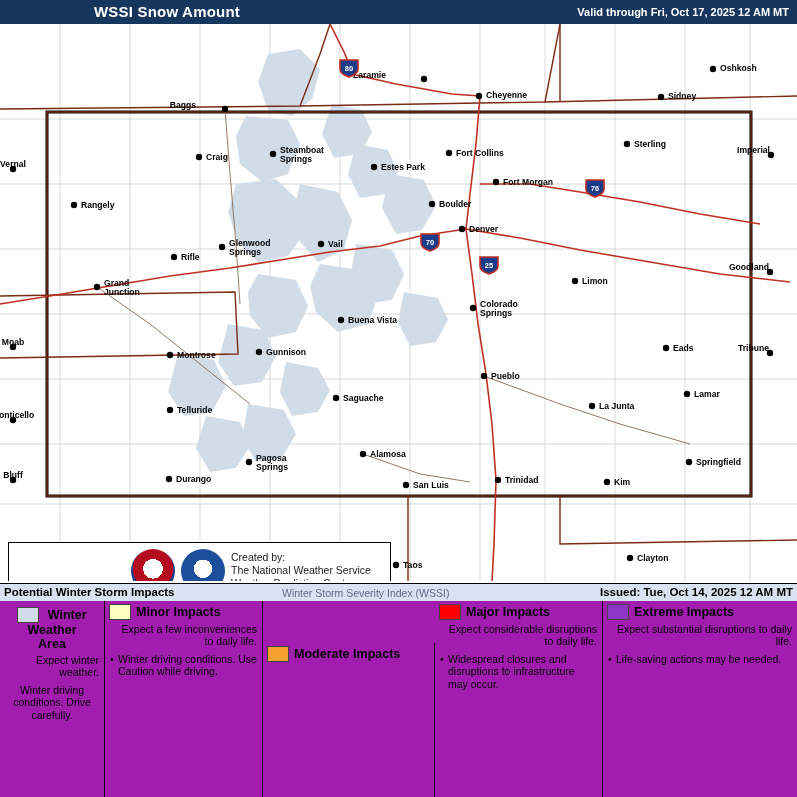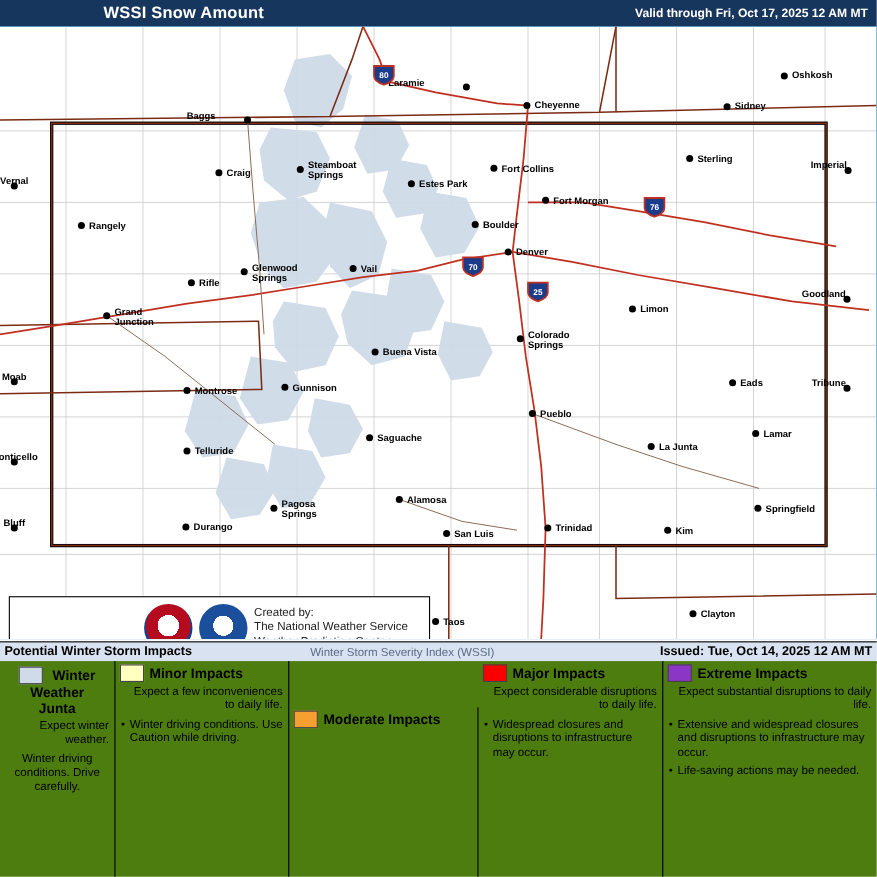--- a/index.html
+++ b/index.html
@@ -23,21 +23,21 @@
   .noaa-seal{left:172px;background:radial-gradient(circle at 50% 45%, #ffffff 0 28%, #1b4f9c 28% 100%);}
   .seal-in{position:absolute;left:50%;top:50%;transform:translate(-50%,-50%);font-size:6px;color:#fff;text-align:center;line-height:7px;}
 
   
   .impbar{position:absolute;left:0;top:583px;width:797px;height:18px;background:#d9e2f0;border-top:1px solid #000;border-bottom:1px solid #000;}
   .impbar .left{position:absolute;left:4px;top:2px;font-size:11.5px;font-weight:bold;color:#000;}
   .impbar .mid{position:absolute;left:282px;top:3px;font-size:10.5px;color:#5b6b86;}
   .impbar .right{position:absolute;right:4px;top:2px;font-size:11.5px;font-weight:bold;color:#000;}
 
   
-  .legend{position:absolute;left:0;top:601px;width:797px;height:196px;background:#4d7c0f;display:flex;}
+  .legend{position:absolute;left:0;top:601px;width:797px;height:196px;background:#a21caf;display:flex;}
   .lcol{position:relative;border-right:1px solid #000;box-sizing:border-box;padding:0;}
   .lcol:last-child{border-right:none;}
   .lhead{display:flex;align-items:center;gap:5px;padding:3px 4px 2px 4px;}
   .swatch{width:20px;height:14px;border:1px solid #444;flex:none;}
   .lhead .htxt{font-size:12.5px;font-weight:bold;color:#000;line-height:14px;}
   .lbody{padding:1px 5px 0 5px;font-size:10.5px;line-height:12.4px;color:#000;}
   .lbody p{margin:0 0 5px 0;text-align:right;}
   .lbody ul{margin:0;padding:0;list-style:none;}
   .lbody li{position:relative;padding-left:8px;margin-bottom:5px;}
   .lbody li:before{content:"\2022";position:absolute;left:0;top:0;}
@@ -253,21 +253,21 @@
 
   <div class="legend">
 
     <div class="lcol c0">
       <div class="lhead">
         <div style="text-align:center">
           <span class="swatch" style="background:#cfdbe8"></span>
           <span class="hcenter" style="display:inline-block;vertical-align:middle;margin-left:4px">Winter</span>
         </div>
         <div class="hcenter">Weather</div>
-        <div class="hcenter">Junta</div>
+        <div class="hcenter">Area</div>
       </div>
       <div class="lbody">
         <p>Expect winter weather.</p>
         <div>Winter driving conditions. Drive carefully.</div>
       </div>
     </div>
 
     <div class="lcol c1">
       <div class="lhead">
         <span class="swatch" style="background:#ffffbf"></span>
@@ -302,20 +302,19 @@
     </div>
 
     <div class="lcol c4">
       <div class="lhead">
         <span class="swatch" style="background:#8b36c4"></span>
         <span class="htxt">Extreme Impacts</span>
       </div>
       <div class="lbody">
         <p>Expect substantial disruptions to daily life.</p>
         <ul>
-          <li>Extensive and widespread closures and disruptions to infrastructure may occur.</li>
           <li>Life-saving actions may be needed.</li>
         </ul>
       </div>
     </div>
 
   </div>
 </div>
 
 </body></html>

